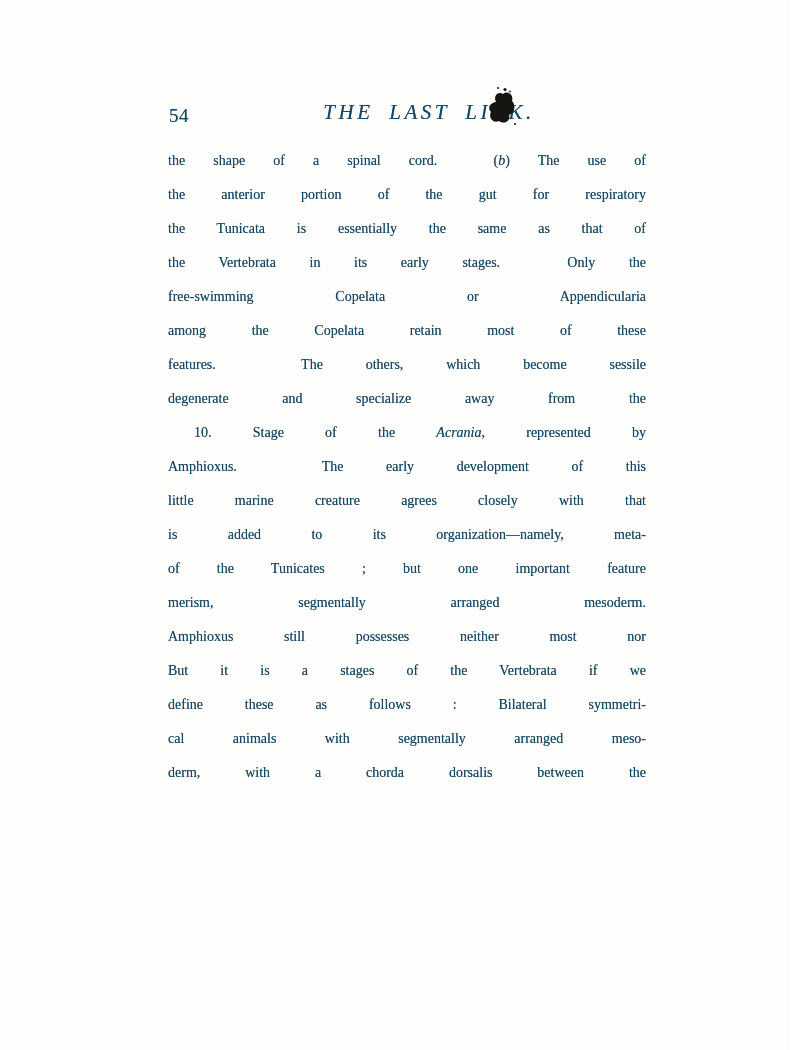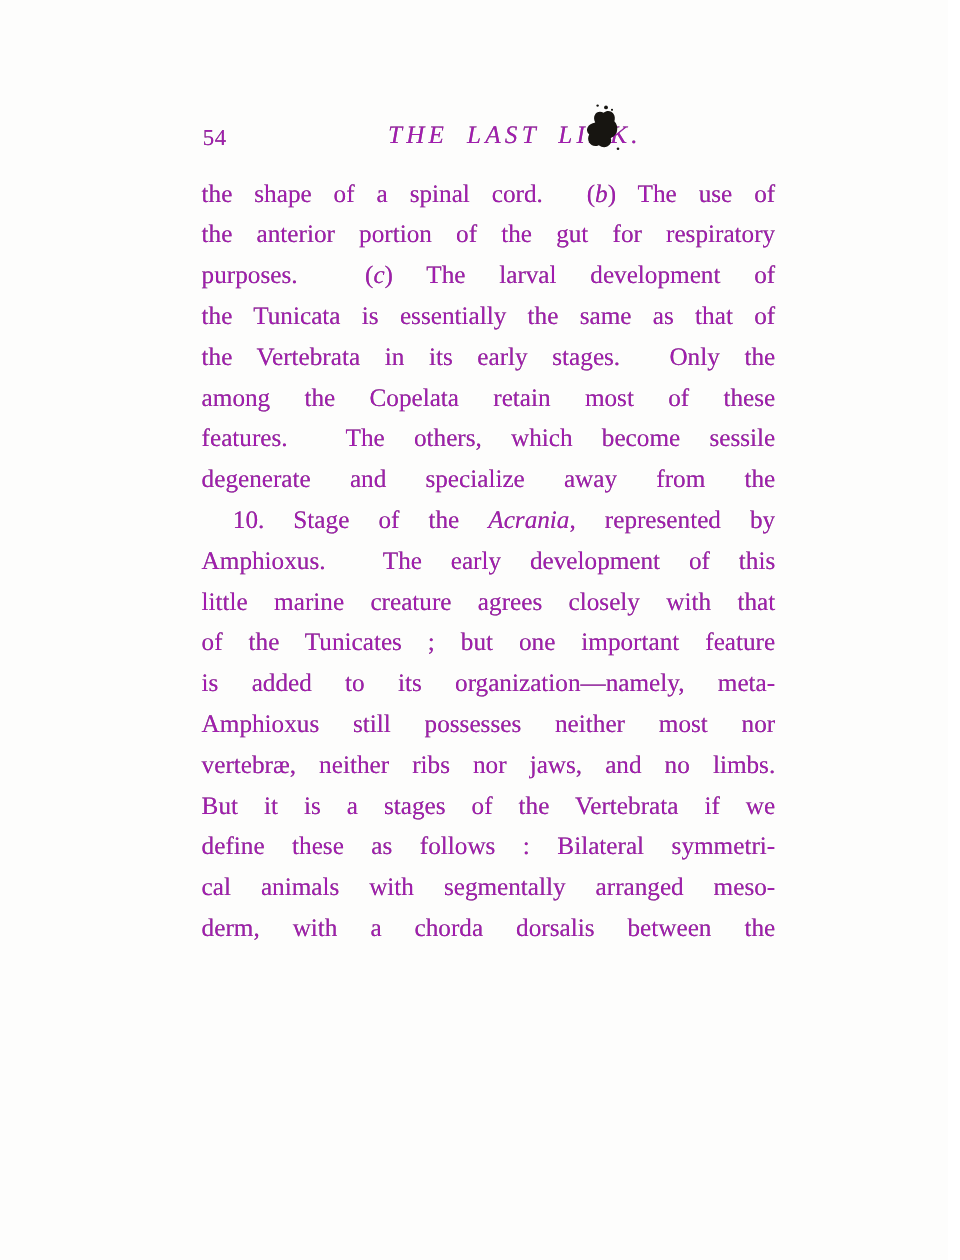--- a/index.html
+++ b/index.html
@@ -5,21 +5,21 @@
   html, body { margin: 0; padding: 0; }
   body {
     width: 800px; height: 1050px;
     background: #ffffff;
     font-family: "Liberation Serif", serif;
   }
   .page {
     position: relative;
     width: 790px; height: 1050px;
     background: #fdfdfc;
-    color: #a21caf;
+    color: #0c4a6e;
     overflow: hidden;
   }
   .folio {
     position: absolute;
     left: 169px; top: 105px;
     font-size: 19px;
     letter-spacing: 0.5px;
     text-shadow: 0 0 0.5px rgba(20,18,16,0.55);
   }
   .running-title {
@@ -35,21 +35,21 @@
   }
   .ink-blot {
     position: absolute;
     left: 482px; top: 86px;
     width: 36px; height: 44px;
   }
   .text-block {
     position: absolute;
     left: 168px; top: 144px;
     width: 478px;
-    font-size: 21px;
+    font-size: 14px;
     line-height: 34px;
     text-shadow: 0 0 0.5px rgba(20,18,16,0.55);
   }
   .line {
     height: 34px;
     text-align: justify;
     text-align-last: justify;
     white-space: normal;
     hyphens: none;
   }
@@ -70,32 +70,32 @@
     <path fill="#171511" d="M14,16 C11,10 16,5 21,8 C26,4 32,9 30,15 C34,19 33,27 27,29 C29,35 22,39 17,35 C11,38 6,31 9,26 C5,22 8,17 14,16 Z"></path>
     <circle fill="#171511" cx="23" cy="3.5" r="1.6"></circle>
     <circle fill="#171511" cx="16" cy="2" r="1.0"></circle>
     <circle fill="#171511" cx="28" cy="5.5" r="0.9"></circle>
     <circle fill="#171511" cx="33" cy="38" r="1.1"></circle>
   </svg>
 
   <div class="text-block" id="text-block">
       <div class="line"><span>the shape of a spinal cord.&nbsp; (</span><span class="it">b</span><span>) The use of</span></div>
       <div class="line"><span>the anterior portion of the gut for respiratory</span></div>
-      <div class="line"><span>purposes.&nbsp; (</span><span class="it">c</span><span>) The larval development of</span></div>
       <div class="line"><span>the Tunicata is essentially the same as that of</span></div>
       <div class="line"><span>the Vertebrata in its early stages.&nbsp; Only the</span></div>
+      <div class="line"><span>free-swimming Copelata or Appendicularia</span></div>
       <div class="line"><span>among the Copelata retain most of these</span></div>
       <div class="line"><span>features.&nbsp; The others, which become sessile</span></div>
       <div class="line"><span>degenerate and specialize away from the</span></div>
       <div class="line indent"><span>10. Stage of the </span><span class="it">Acrania</span><span>, represented by</span></div>
       <div class="line"><span>Amphioxus.&nbsp; The early development of this</span></div>
       <div class="line"><span>little marine creature agrees closely with that</span></div>
+      <div class="line"><span>is added to its organization—namely, meta-</span></div>
       <div class="line"><span>of the Tunicates ; but one important feature</span></div>
-      <div class="line"><span>is added to its organization—namely, meta-</span></div>
+      <div class="line"><span>merism, segmentally arranged mesoderm.</span></div>
       <div class="line"><span>Amphioxus still possesses neither most nor</span></div>
-      <div class="line"><span>vertebræ, neither ribs nor jaws, and no limbs.</span></div>
       <div class="line"><span>But it is a stages of the Vertebrata if we</span></div>
       <div class="line"><span>define these as follows : Bilateral symmetri-</span></div>
       <div class="line"><span>cal animals with segmentally arranged meso-</span></div>
       <div class="line"><span>derm, with a chorda dorsalis between the</span></div>
     </div>
 
 </div>
 
 </body></html>

